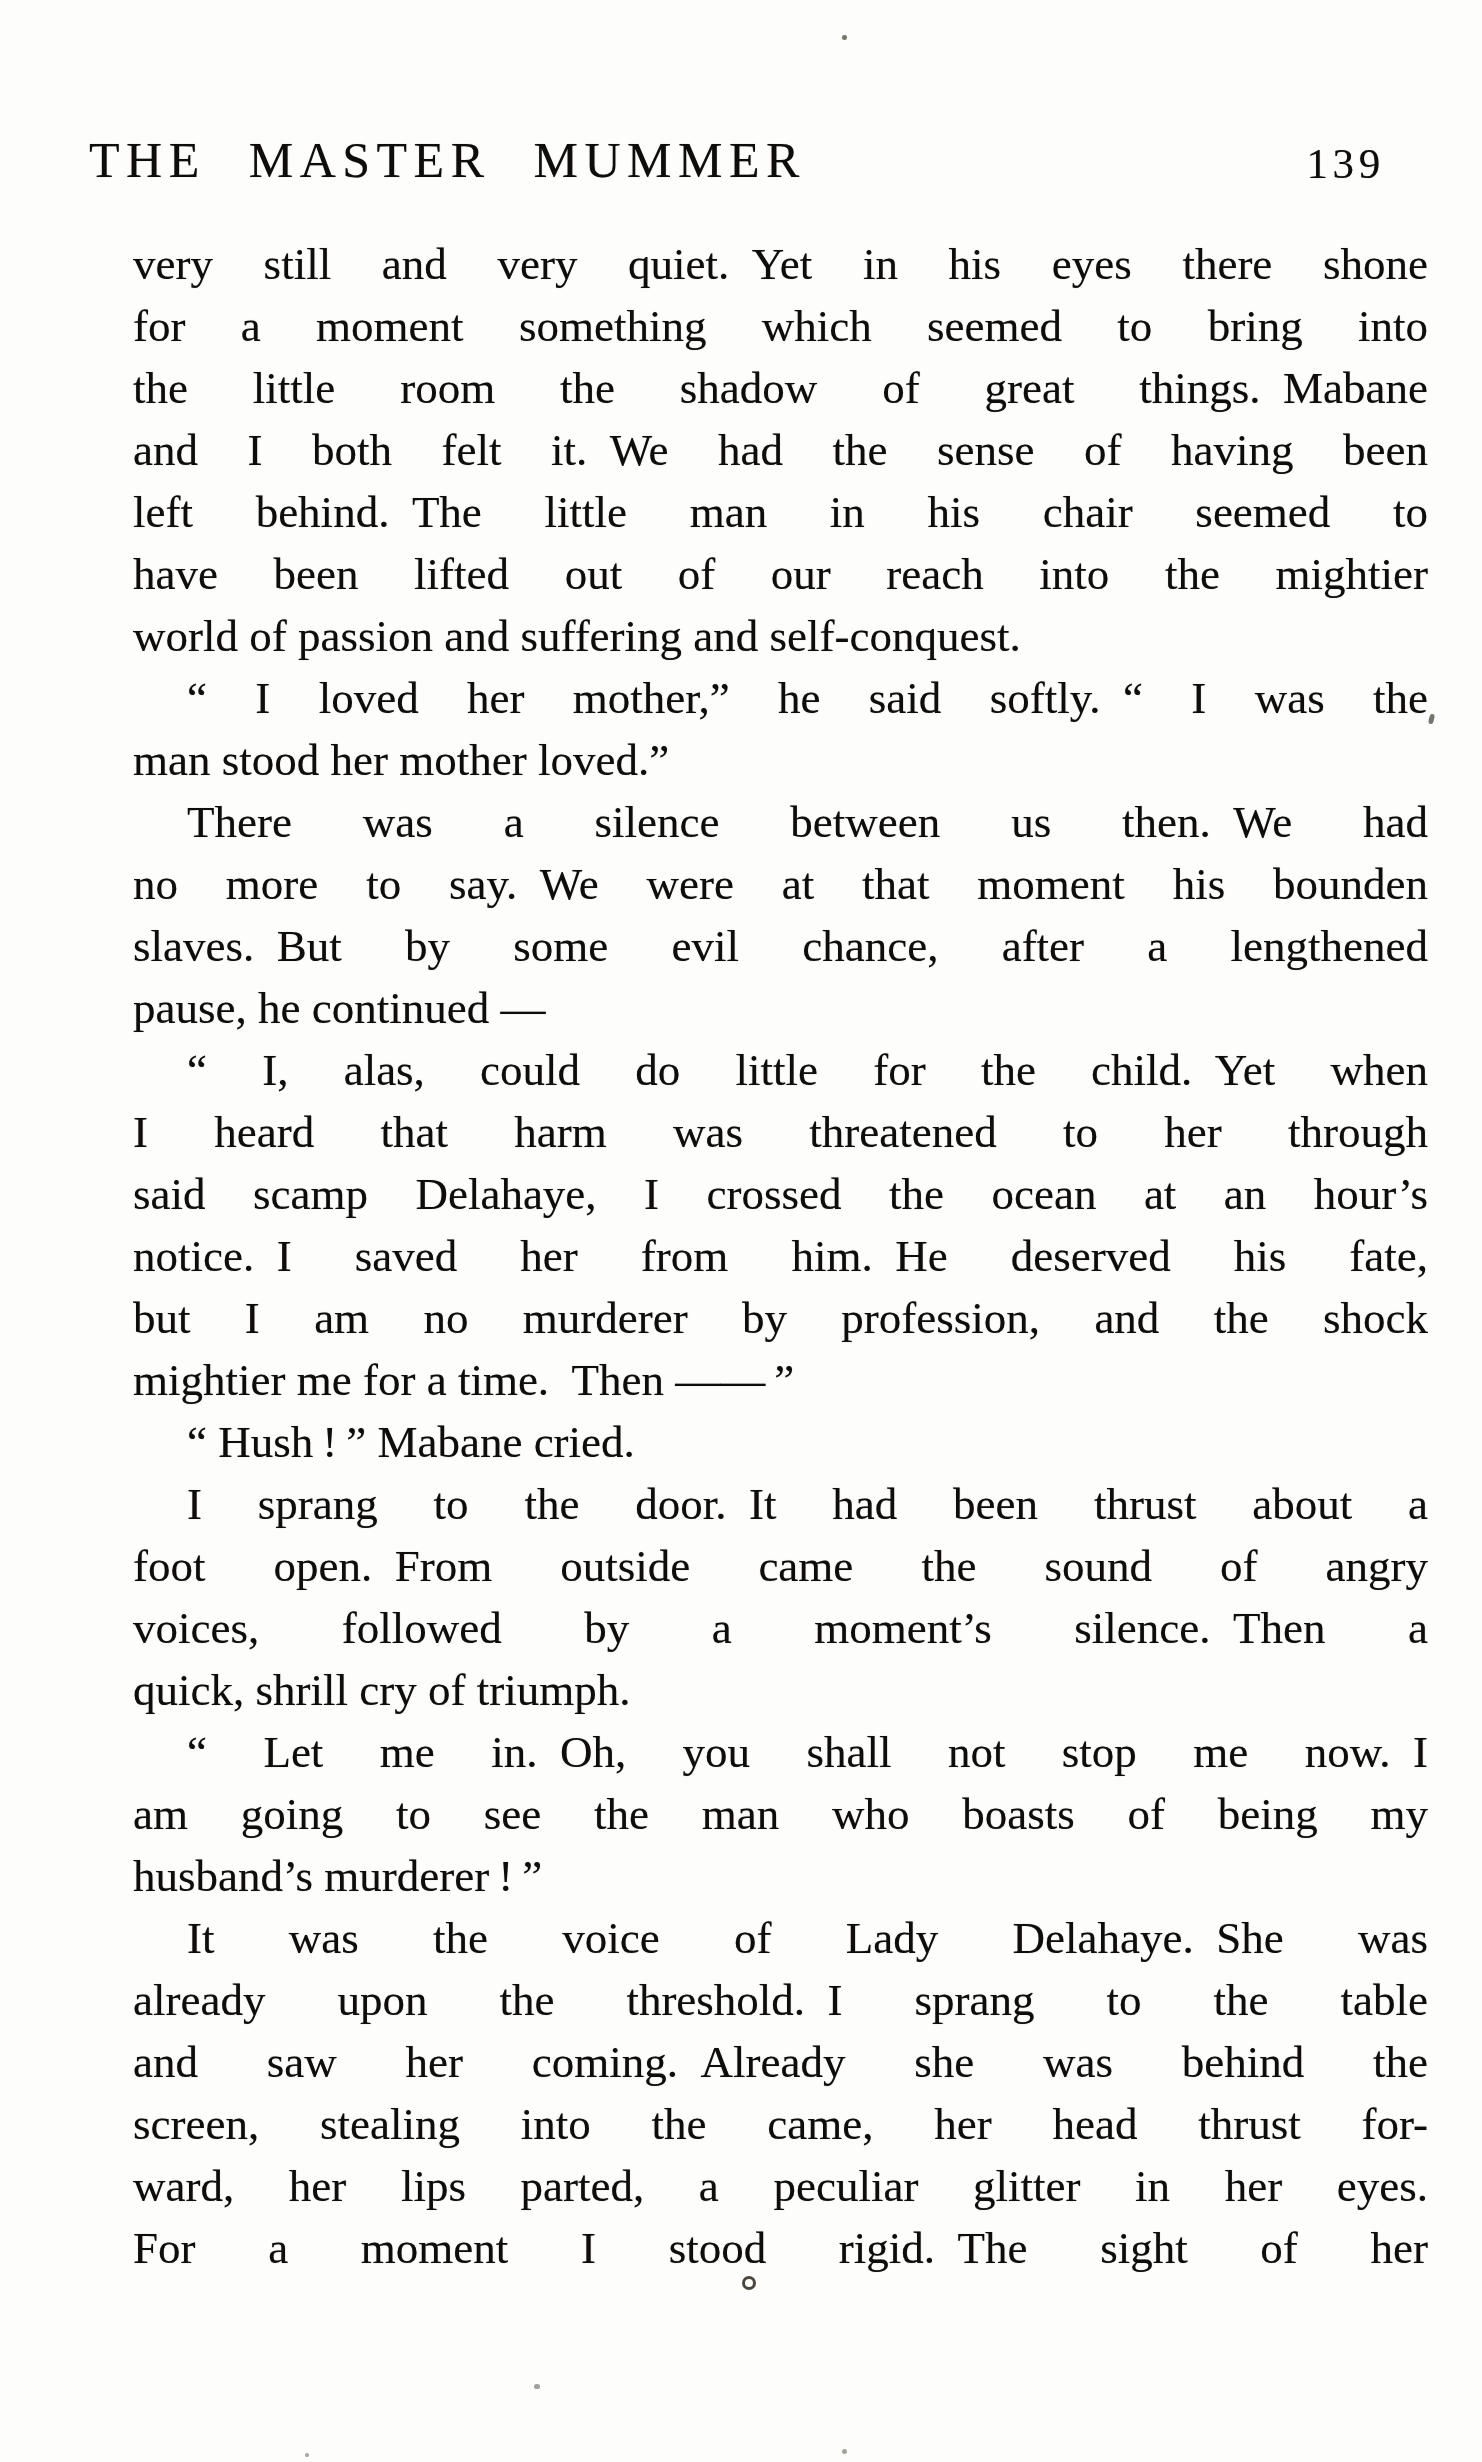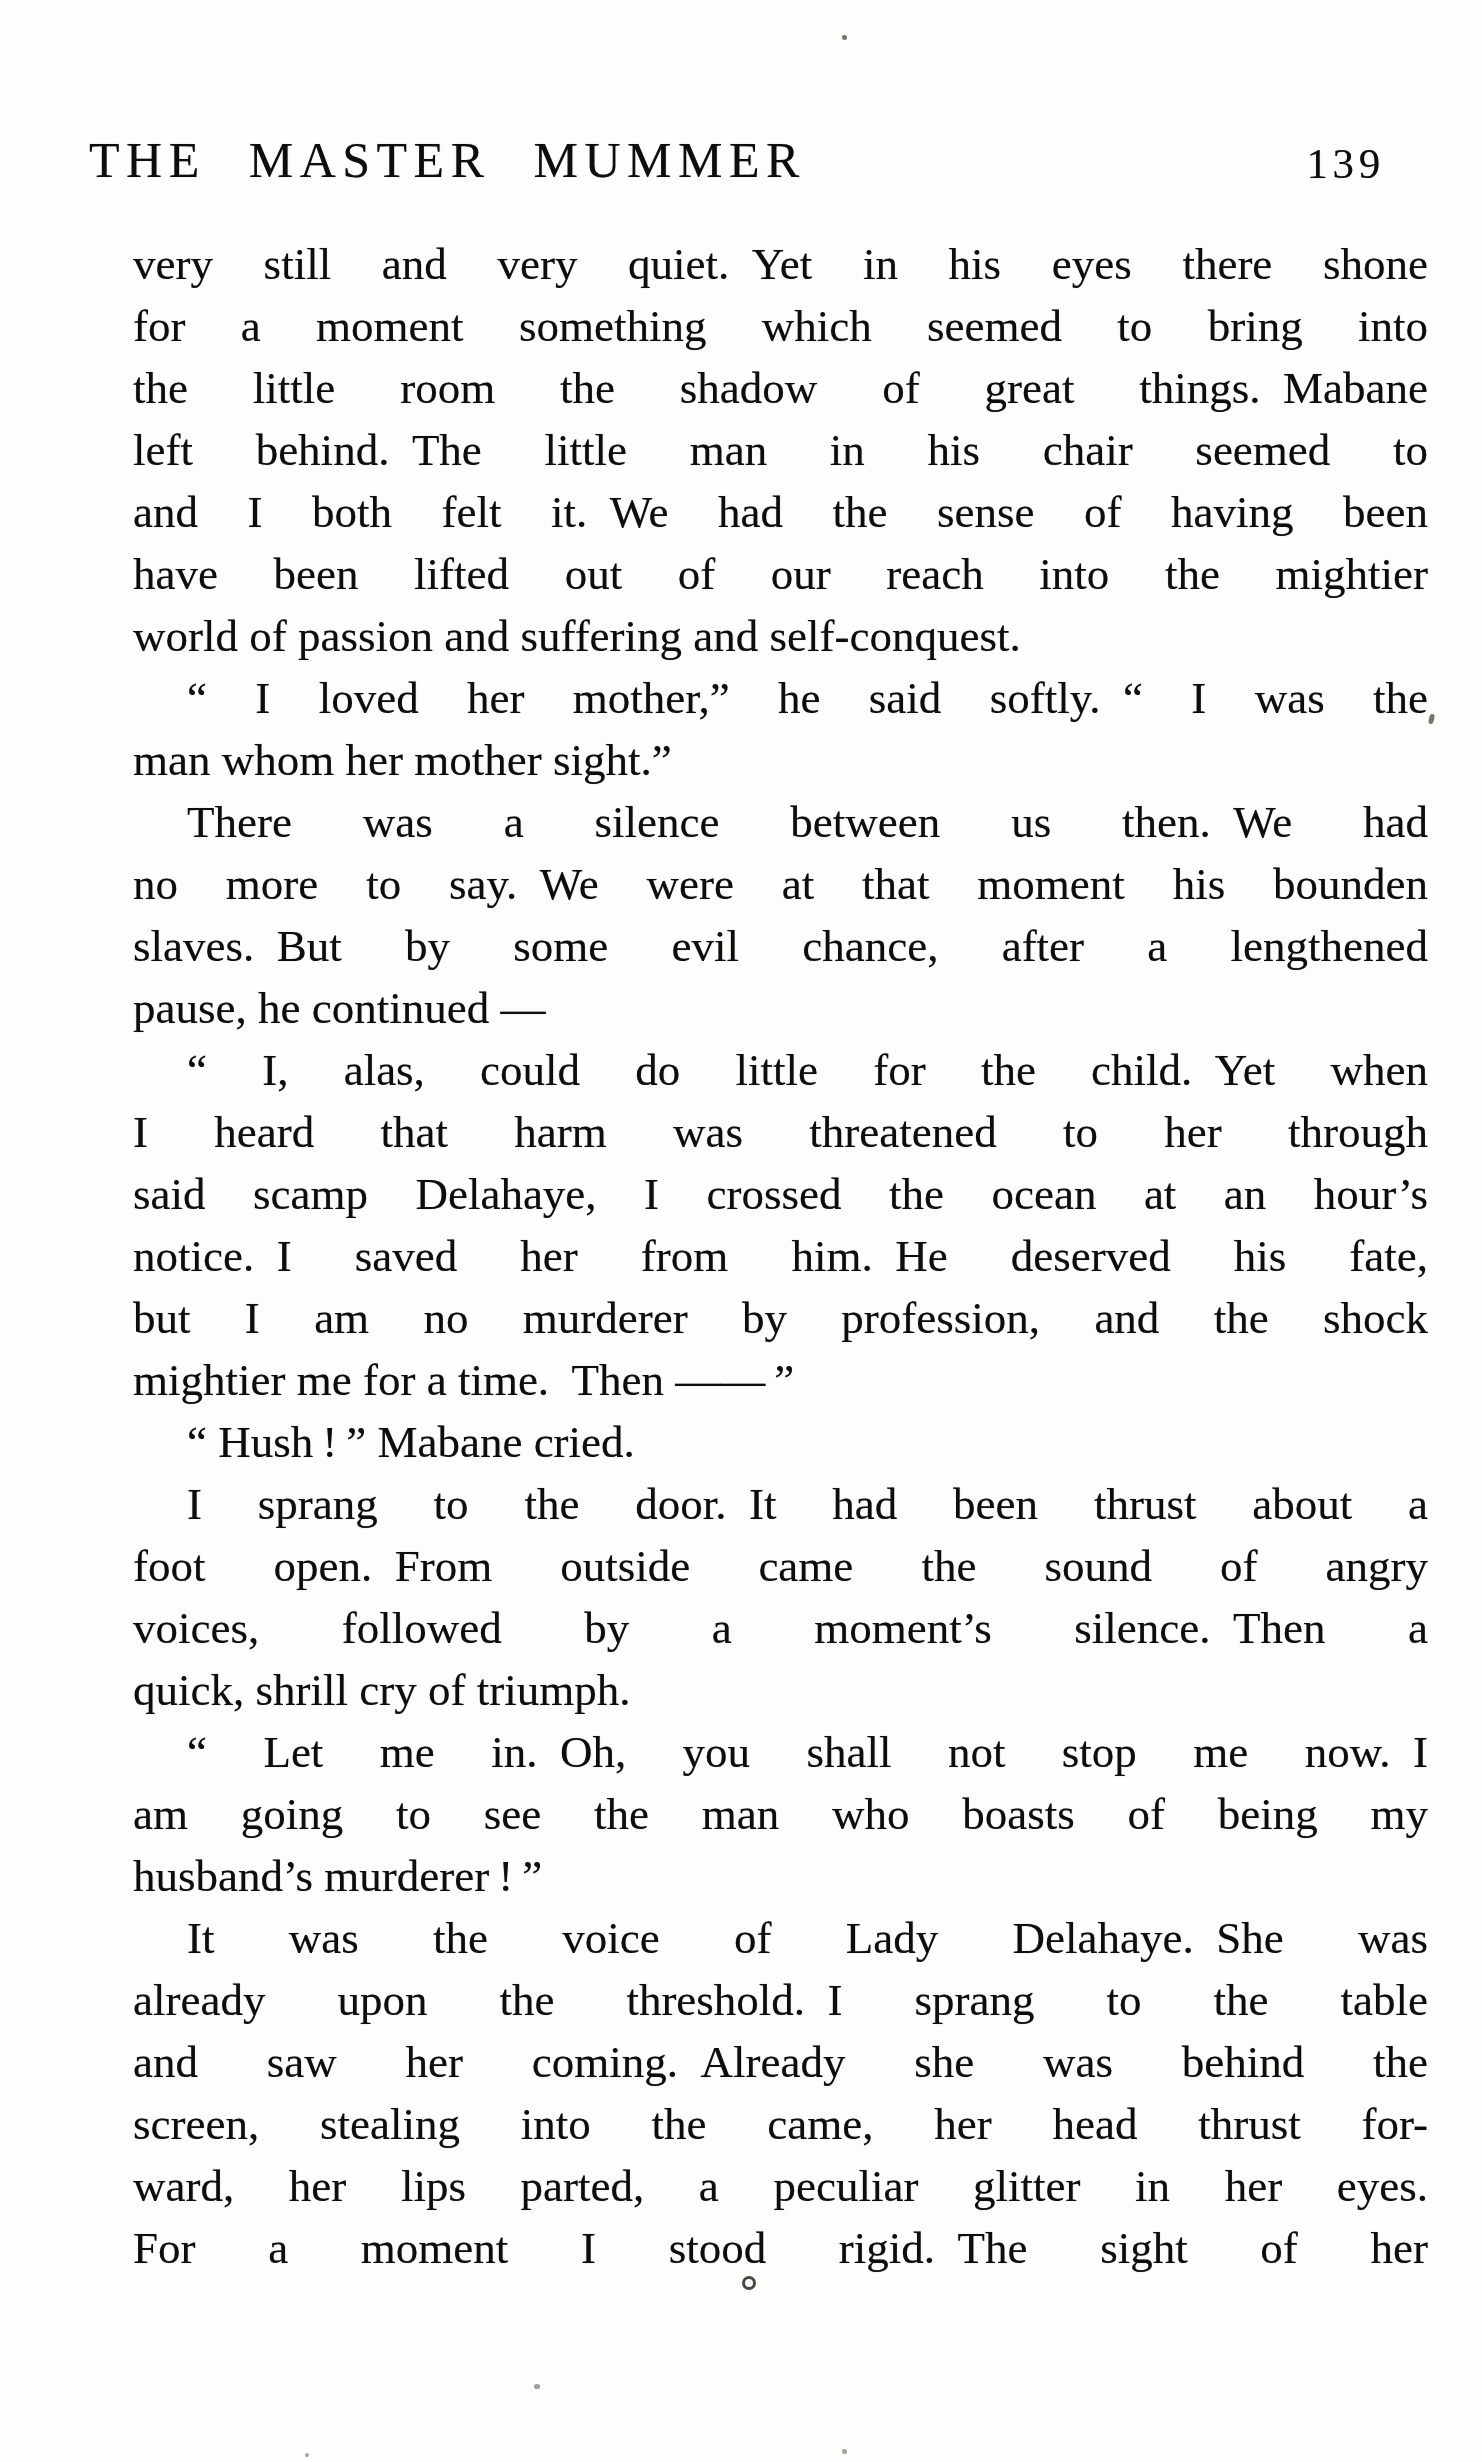--- a/index.html
+++ b/index.html
@@ -82,26 +82,26 @@
 
   <div class="running-header">
     <div class="running-title">THE MASTER MUMMER</div>
     <div class="page-number">139</div>
   </div>
 
   <div class="text-block">
       <div class="line">very still and very quiet. Yet in his eyes there shone</div>
       <div class="line">for a moment something which seemed to bring into</div>
       <div class="line">the little room the shadow of great things. Mabane</div>
+      <div class="line">and I both felt it. We had the sense of having been</div>
       <div class="line">left behind. The little man in his chair seemed to</div>
-      <div class="line">and I both felt it. We had the sense of having been</div>
       <div class="line">have been lifted out of our reach into the mightier</div>
       <div class="line para-end">world of passion and suffering and self-conquest.</div>
       <div class="line indent">“ I loved her mother,” he said softly. “ I was the</div>
-      <div class="line para-end">man whom her mother sight.”</div>
+      <div class="line para-end">man stood her mother loved.”</div>
       <div class="line indent">There was a silence between us then. We had</div>
       <div class="line">no more to say. We were at that moment his bounden</div>
       <div class="line">slaves. But by some evil chance, after a lengthened</div>
       <div class="line para-end">pause, he continued —</div>
       <div class="line indent">“ I, alas, could do little for the child. Yet when</div>
       <div class="line">I heard that harm was threatened to her through</div>
       <div class="line">said scamp Delahaye, I crossed the ocean at an hour’s</div>
       <div class="line">notice. I saved her from him. He deserved his fate,</div>
       <div class="line">but I am no murderer by profession, and the shock</div>
       <div class="line para-end">mightier me for a time. Then —— ”</div>

